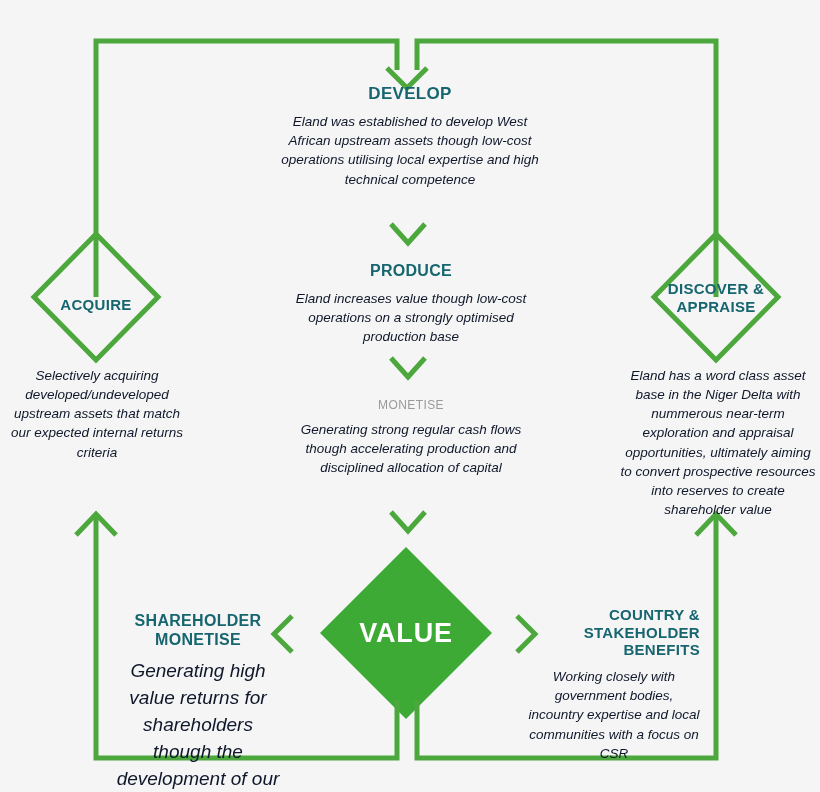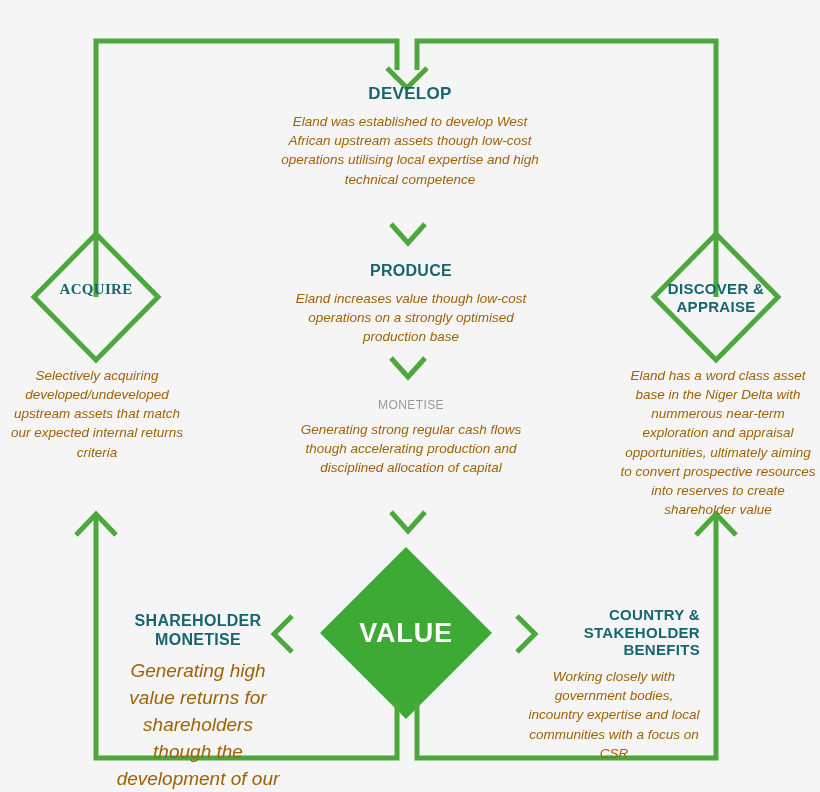--- a/index.html
+++ b/index.html
@@ -38,21 +38,21 @@
     letter-spacing: 0.3px;
     line-height: 1.18;
     margin: 0 0 8px 0;
   }
   .node-title.muted {
     color: #9a9a9a;
     font-weight: normal;
     letter-spacing: 0.4px;
   }
   .node-body {
-    color: #a16207;
+    color: #0f172a;
     font-style: italic;
     line-height: 1.42;
     margin: 0;
   }
 
   
   #node-develop   { left: 280px; top: 84px;  width: 260px; }
   #node-produce   { left: 286px; top: 262px; width: 250px; }
   #node-monetise  { left: 286px; top: 398px; width: 250px; }
   #node-develop  .node-title { font-size: 17px; }
@@ -71,21 +71,21 @@
   
   .diamond-label {
     position: absolute;
     text-align: center;
     color: #16656f;
     font-weight: bold;
     font-size: 15px;
     line-height: 1.2;
     letter-spacing: 0.3px;
   }
-  #label-acquire  { left: 36px;  top: 280px; width: 120px; font-family: Liberation Serif, serif; }
+  #label-acquire  { left: 36px;  top: 296px; width: 120px; }
   #label-discover { left: 653px; top: 280px; width: 126px; }
   #label-value {
     position: absolute;
     left: 326px;
     top: 618px;
     width: 160px;
     text-align: center;
     color: #ffffff;
     font-weight: bold;
     font-size: 27px;

